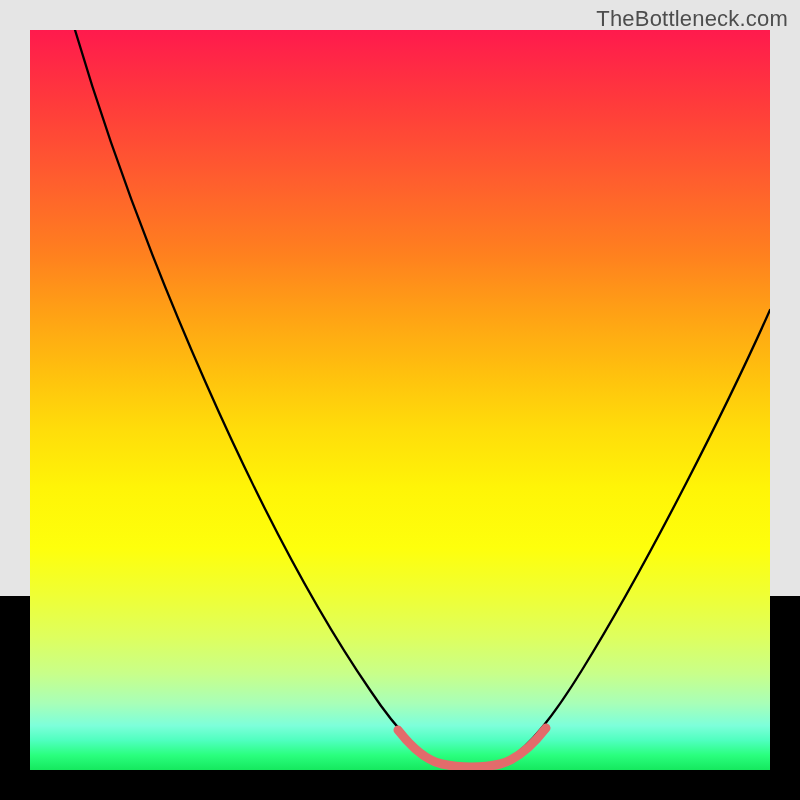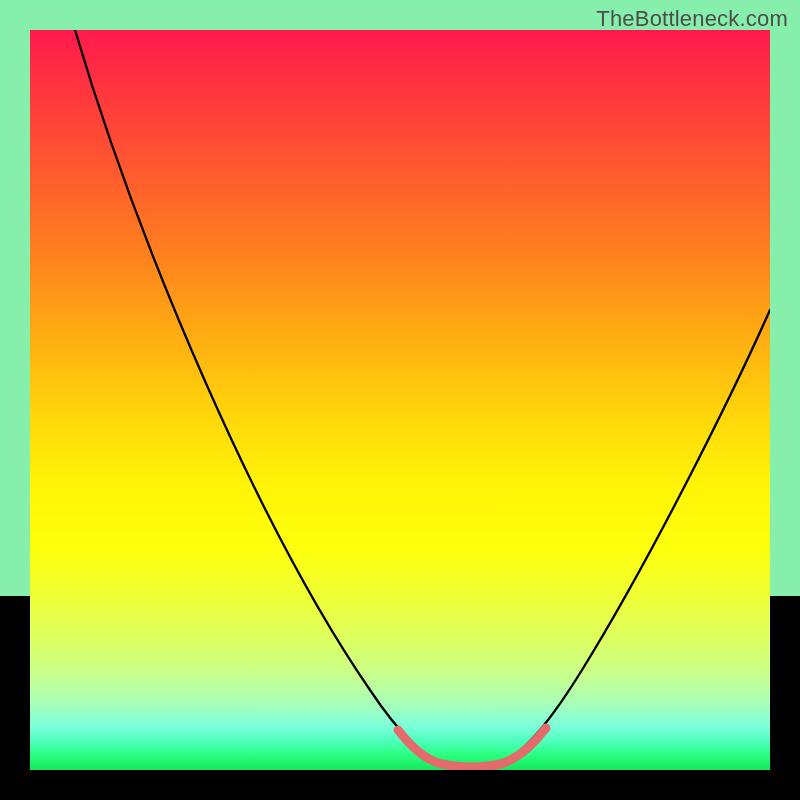--- a/index.html
+++ b/index.html
@@ -7,21 +7,21 @@
     padding: 0;
     width: 800px;
     height: 800px;
     background: #000;
     overflow: hidden;
   }
   .frame {
     position: relative;
     width: 800px;
     height: 596px;
-    background: #86efac;
+    background: #e5e5e5;
   }
   .plot-area {
     position: absolute;
     left: 30px;
     top: 30px;
     width: 740px;
     height: 740px;
     background: linear-gradient(to bottom,
       #ff1a4d 0%,
       #ff3b3b 10%,

